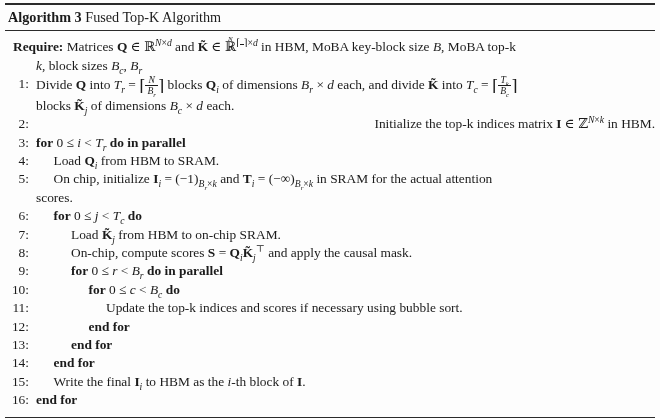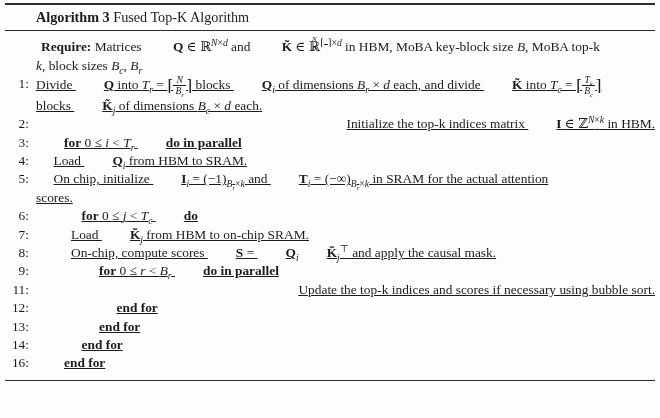--- a/index.html
+++ b/index.html
@@ -17,26 +17,26 @@
   .rule.mid   { border-top-width: 1.2px; }
   .rule.bot   { border-top-width: 1.6px; margin-top: 3px; }
   .title-row { padding: 4px 0 4px 3px; font-size: 14.2px; }
   .title-row b { font-weight: bold; }
   .algo-body { padding: 5px 0 4px 0; }
   .line { display: flex; line-height: 18.4px; }
   .num {
     flex: none; width: 20px; text-align: right;
     padding-right: 7px; padding-left: 4px;
   }
-  .content { flex: 1 1 auto; min-width: 0; text-decoration: underline; }
+  .content { flex: 1 1 auto; min-width: 0; }
   .require-line {
     padding-left: 31px; text-indent: -23px;
     line-height: 18.4px;
   }
-  b { font-weight: bold; margin-left: 28px; }
+  b { font-weight: bold; }
   i { font-style: italic; }
   sub, sup { font-size: 0.72em; line-height: 0; }
   .frac {
     display: inline-block; vertical-align: -0.55em;
     text-align: center; font-size: 0.72em; line-height: 1.08;
   }
   .fnum { display: block; border-bottom: 0.8px solid #1b1b1b; padding: 0 2px; }
   .fden { display: block; padding: 0 2px; }
   .ceil { font-size: 1.18em; vertical-align: -0.12em; }
 </style>
@@ -82,35 +82,43 @@
         </div>
         <div class="line">
           <span class="num">8:</span>
           <span class="content" style="text-indent: 35px;">On-chip, compute scores <b>S</b> = <b>Q</b><sub><i>i</i></sub><b>K̃</b><sub><i>j</i></sub><sup>⊤</sup> and apply the causal mask.</span>
         </div>
         <div class="line">
           <span class="num">9:</span>
           <span class="content" style="text-indent: 35px;"><b>for</b> 0 ≤ <i>r</i> &lt; <i>B</i><sub><i>r</i></sub> <b>do in parallel</b></span>
         </div>
         <div class="line">
+          <span class="num">10:</span>
+          <span class="content" style="text-indent: 52.5px;"><b>for</b> 0 ≤ <i>c</i> &lt; <i>B</i><sub><i>c</i></sub> <b>do</b></span>
+        </div>
+        <div class="line">
           <span class="num">11:</span>
-          <span class="content" style="text-indent: 70px; text-align: right;">Update the top-k indices and scores if necessary using bubble sort.</span>
+          <span class="content" style="text-indent: 70px;">Update the top-k indices and scores if necessary using bubble sort.</span>
         </div>
         <div class="line">
           <span class="num">12:</span>
           <span class="content" style="text-indent: 52.5px;"><b>end for</b></span>
         </div>
         <div class="line">
           <span class="num">13:</span>
           <span class="content" style="text-indent: 35px;"><b>end for</b></span>
         </div>
         <div class="line">
           <span class="num">14:</span>
           <span class="content" style="text-indent: 17.5px;"><b>end for</b></span>
         </div>
         <div class="line">
+          <span class="num">15:</span>
+          <span class="content" style="text-indent: 17.5px;">Write the final <b>I</b><sub><i>i</i></sub> to HBM as the <i>i</i>-th block of <b>I</b>.</span>
+        </div>
+        <div class="line">
           <span class="num">16:</span>
           <span class="content" style="text-indent: 0px;"><b>end for</b></span>
         </div>
       </div>
   </div>
   <hr class="rule bot">
 </div>
 
 </body></html>

